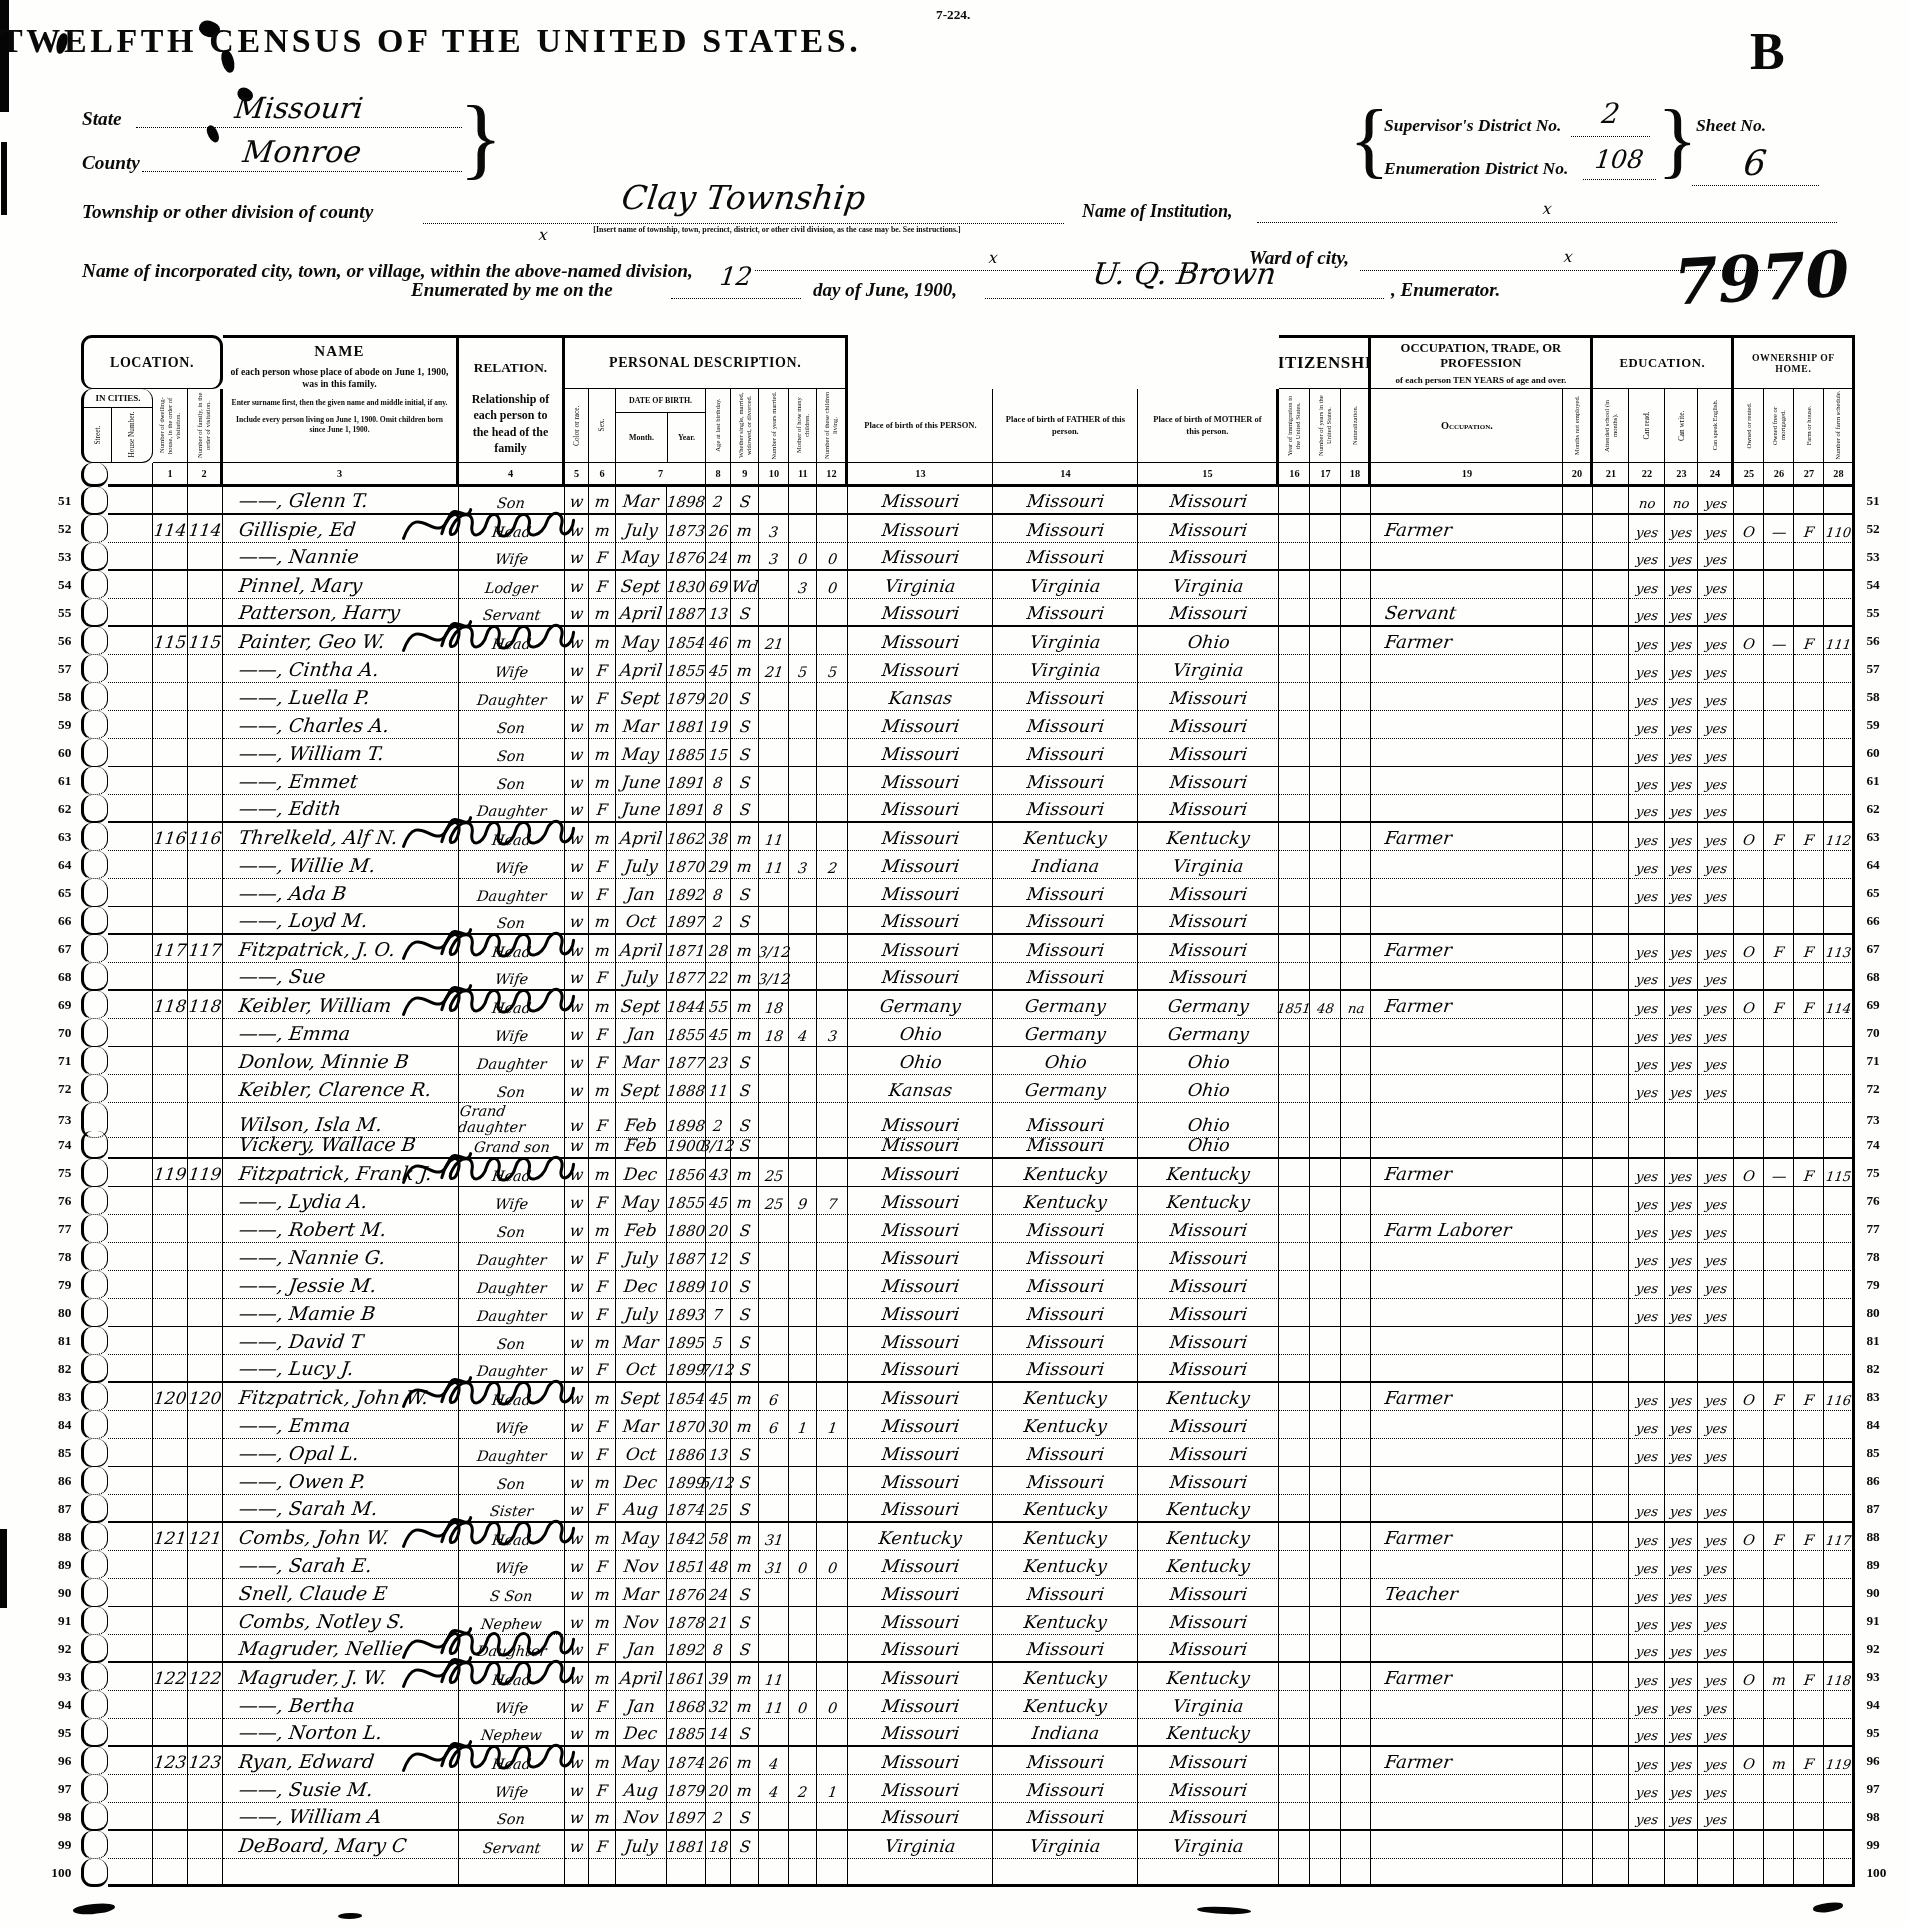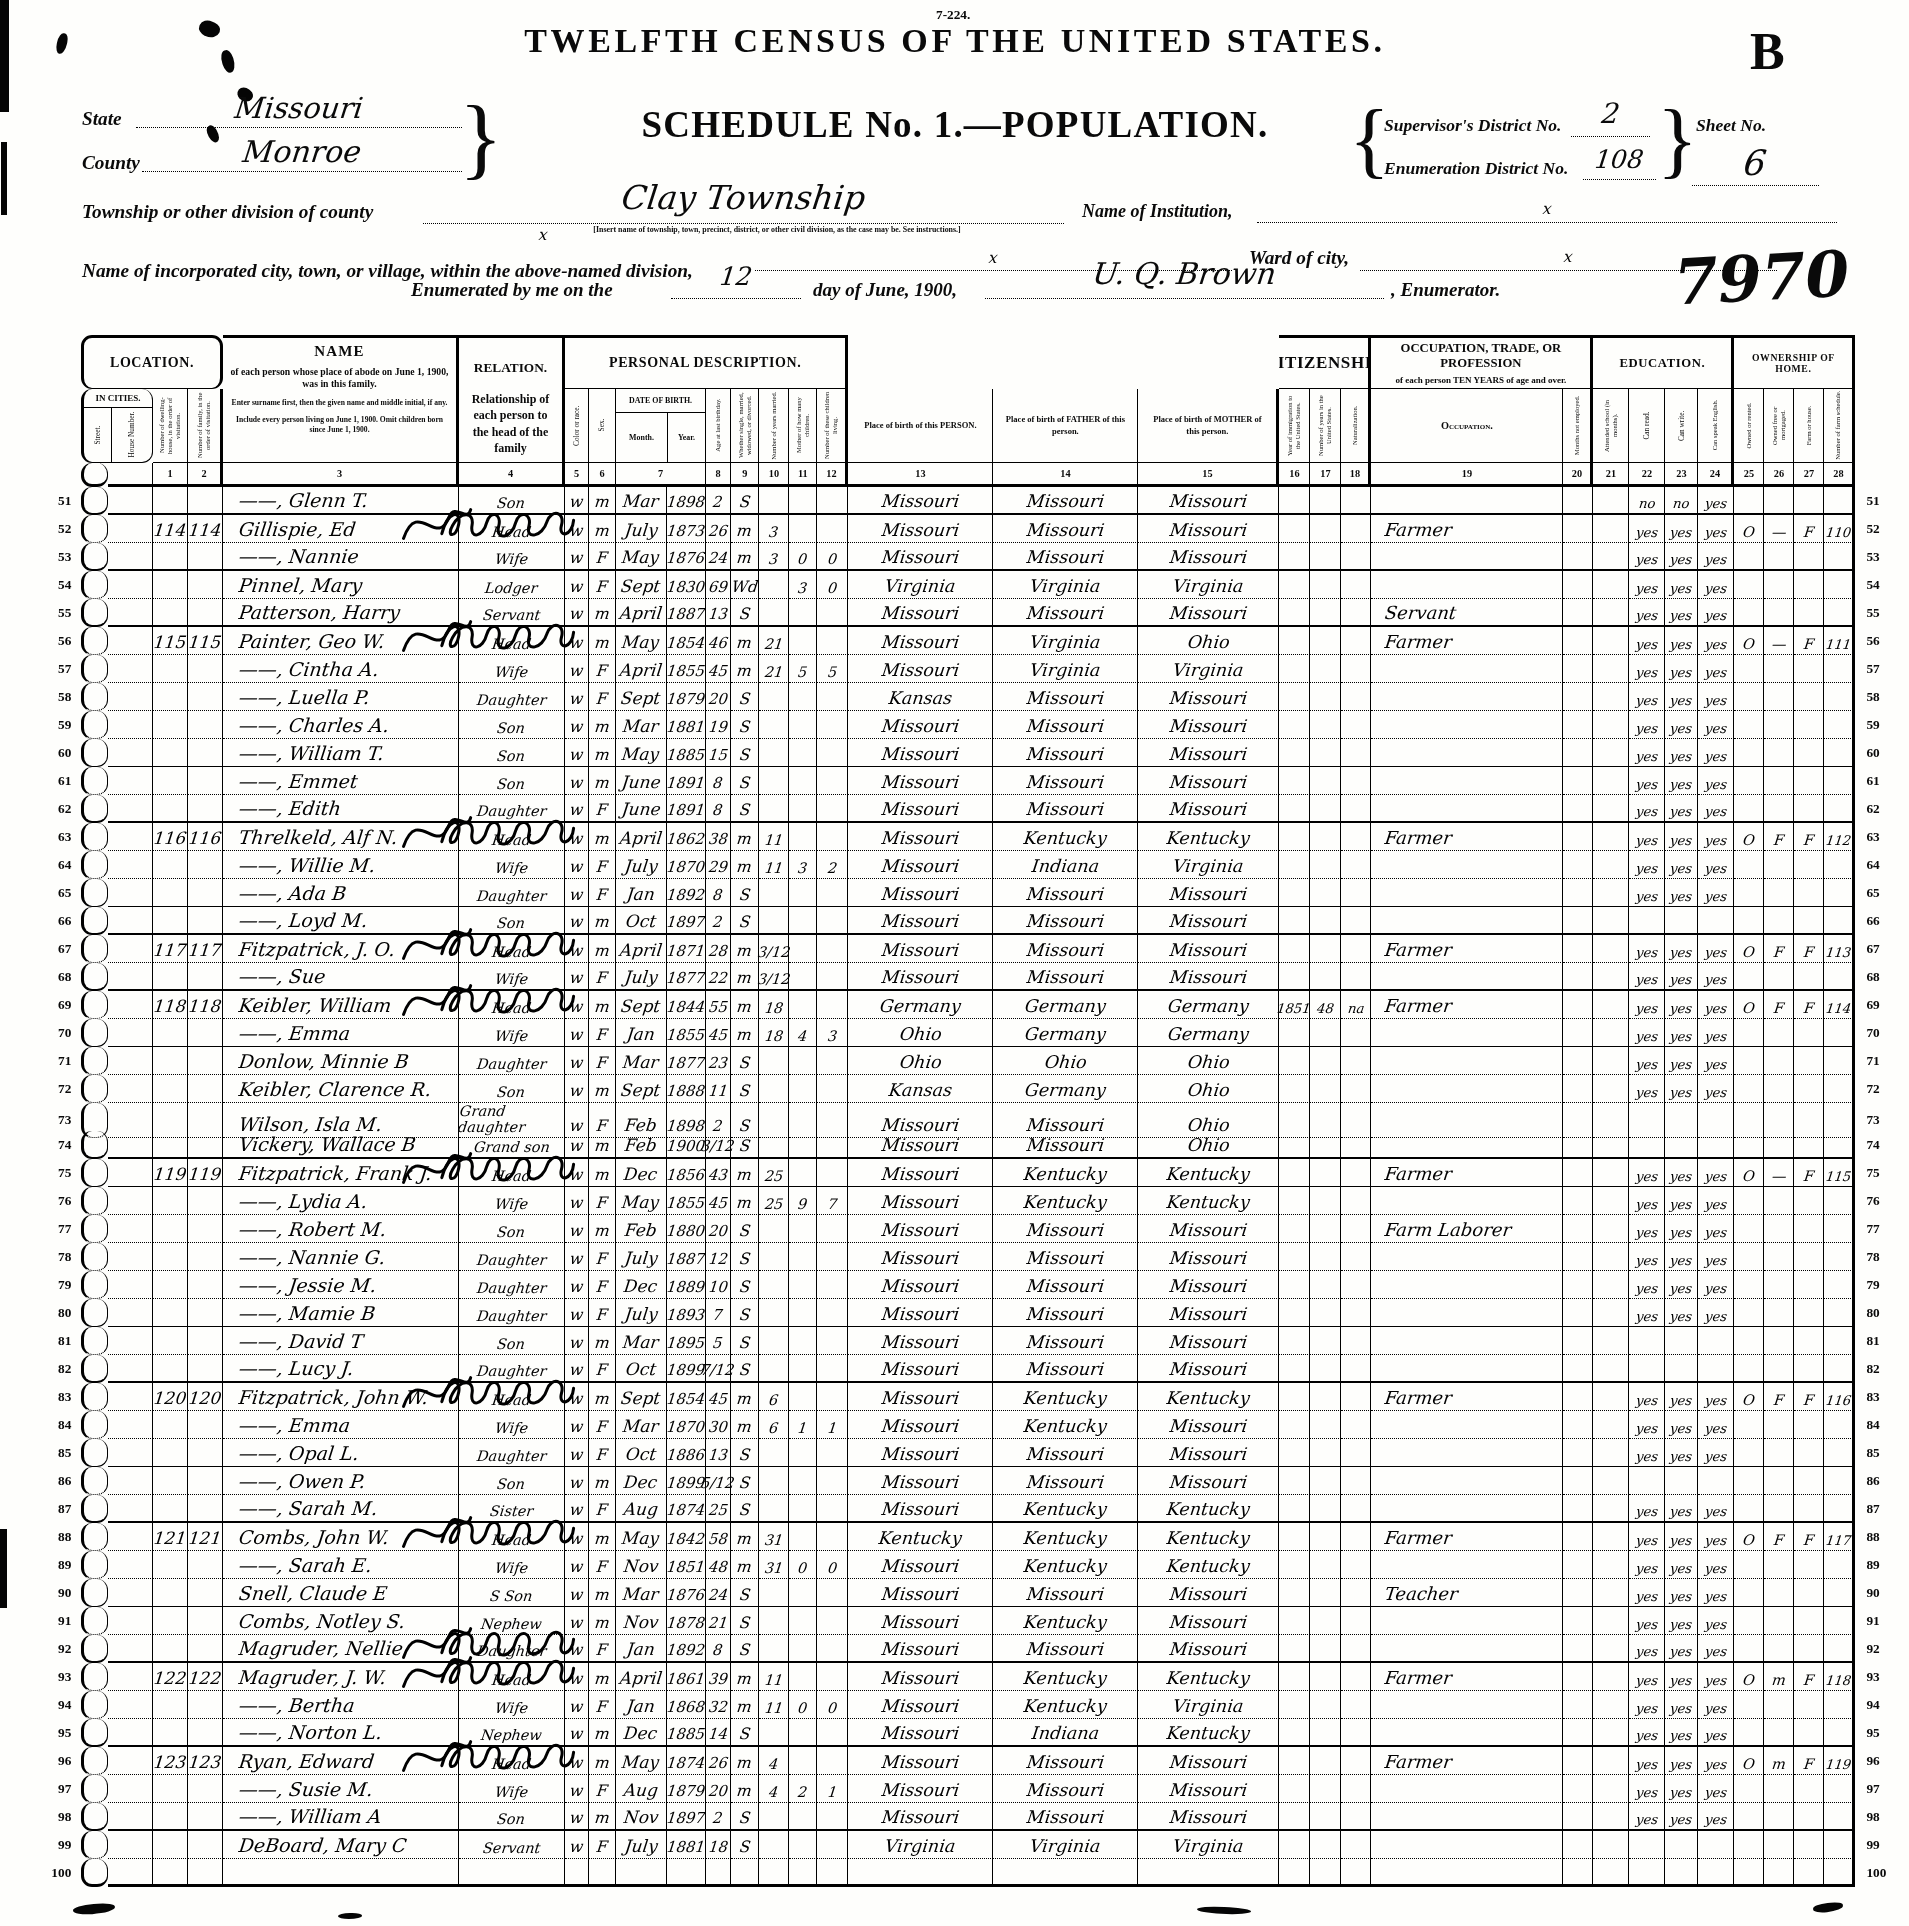--- a/index.html
+++ b/index.html
@@ -3,21 +3,21 @@
 <meta charset="utf-8">
 <title>Twelfth Census of the United States — Schedule No. 1 Population</title>
 <style>
   html,body{margin:0;padding:0;background:#e8e6e0;}
   .page{position:relative;width:1910px;height:1926px;background:#fefefc;overflow:hidden;
         font-family:"Liberation Serif",serif;color:#0a0a0a;}
   
   .hdr{position:absolute;left:0;top:0;width:1910px;height:335px;}
   .abs{position:absolute;}
   .lbl{font-style:italic;font-weight:700;font-size:19.3px;white-space:nowrap;}
-  .big-title{width:100%;text-align:center;font-weight:700;font-size:34px;letter-spacing:3.6px;}
+  .big-title{width:100%;text-align:left;font-weight:700;font-size:34px;letter-spacing:3.6px;}
   .sched-title{font-weight:700;font-size:37px;letter-spacing:1.2px;white-space:nowrap;}
   .hw{font-family:"DejaVu Serif",serif;font-style:italic;display:inline-block;transform:skewX(-7deg);}
   .fld{position:absolute;border-bottom:1.8px dotted #000;text-align:center;}
   .brace{position:absolute;font-size:91px;font-weight:400;line-height:1;}
   .note{font-size:7.9px;font-weight:700;letter-spacing:0;}
   .stamp{font-family:"DejaVu Serif",serif;font-style:italic;font-weight:700;font-size:63px;transform:rotate(-3deg);}
   .blot{position:absolute;background:#050505;border-radius:50% 40% 55% 45%;}
   
   .grid{display:grid;grid-template-columns:42px 27px 45px 35px 35px 236px 106px 24px 27px 51px 39px 25.4px 28px 30px 28px 31px 145px 145px 141px 31px 31px 30px 192px 30px 36px 36px 33px 36px 30px 30px 30px 31px 53px;}
   .tbl{position:absolute;left:39px;top:335px;width:1871px;}
@@ -109,21 +109,20 @@
     <div class="abs lbl" style="left:82px;top:108px;">State</div>
     <div class="fld" style="left:136px;top:91px;width:326px;height:36px;">
       <span class="hw" style="font-size:29px;">Missouri</span>
     </div>
     <div class="abs lbl" style="left:82px;top:152px;">County</div>
     <div class="fld" style="left:142px;top:134px;width:320px;height:37px;">
       <span class="hw" style="font-size:30px;">Monroe</span>
     </div>
     <div class="brace" style="left:459px;top:92px;">}</div>
 
-    <div class="abs sched-title" style="left:50%;transform:translateX(-50%);top:103px;">SCHEDULE No. 1.—POPULATION.</div>
 
     <div class="brace" style="left:1349px;top:97px;font-size:85px;">{</div>
     <div class="abs lbl" style="left:1384px;top:115px;font-size:17.5px;">Supervisor's District No.</div>
     <div class="fld" style="left:1571px;top:97px;width:79px;height:39px;">
       <span class="hw" style="font-size:28px;">2</span>
     </div>
     <div class="abs lbl" style="left:1384px;top:158px;font-size:17.5px;">Enumeration District No.</div>
     <div class="fld" style="left:1583px;top:144px;width:73px;height:35px;">
       <span class="hw" style="font-size:25.4px;">108</span>
     </div>

